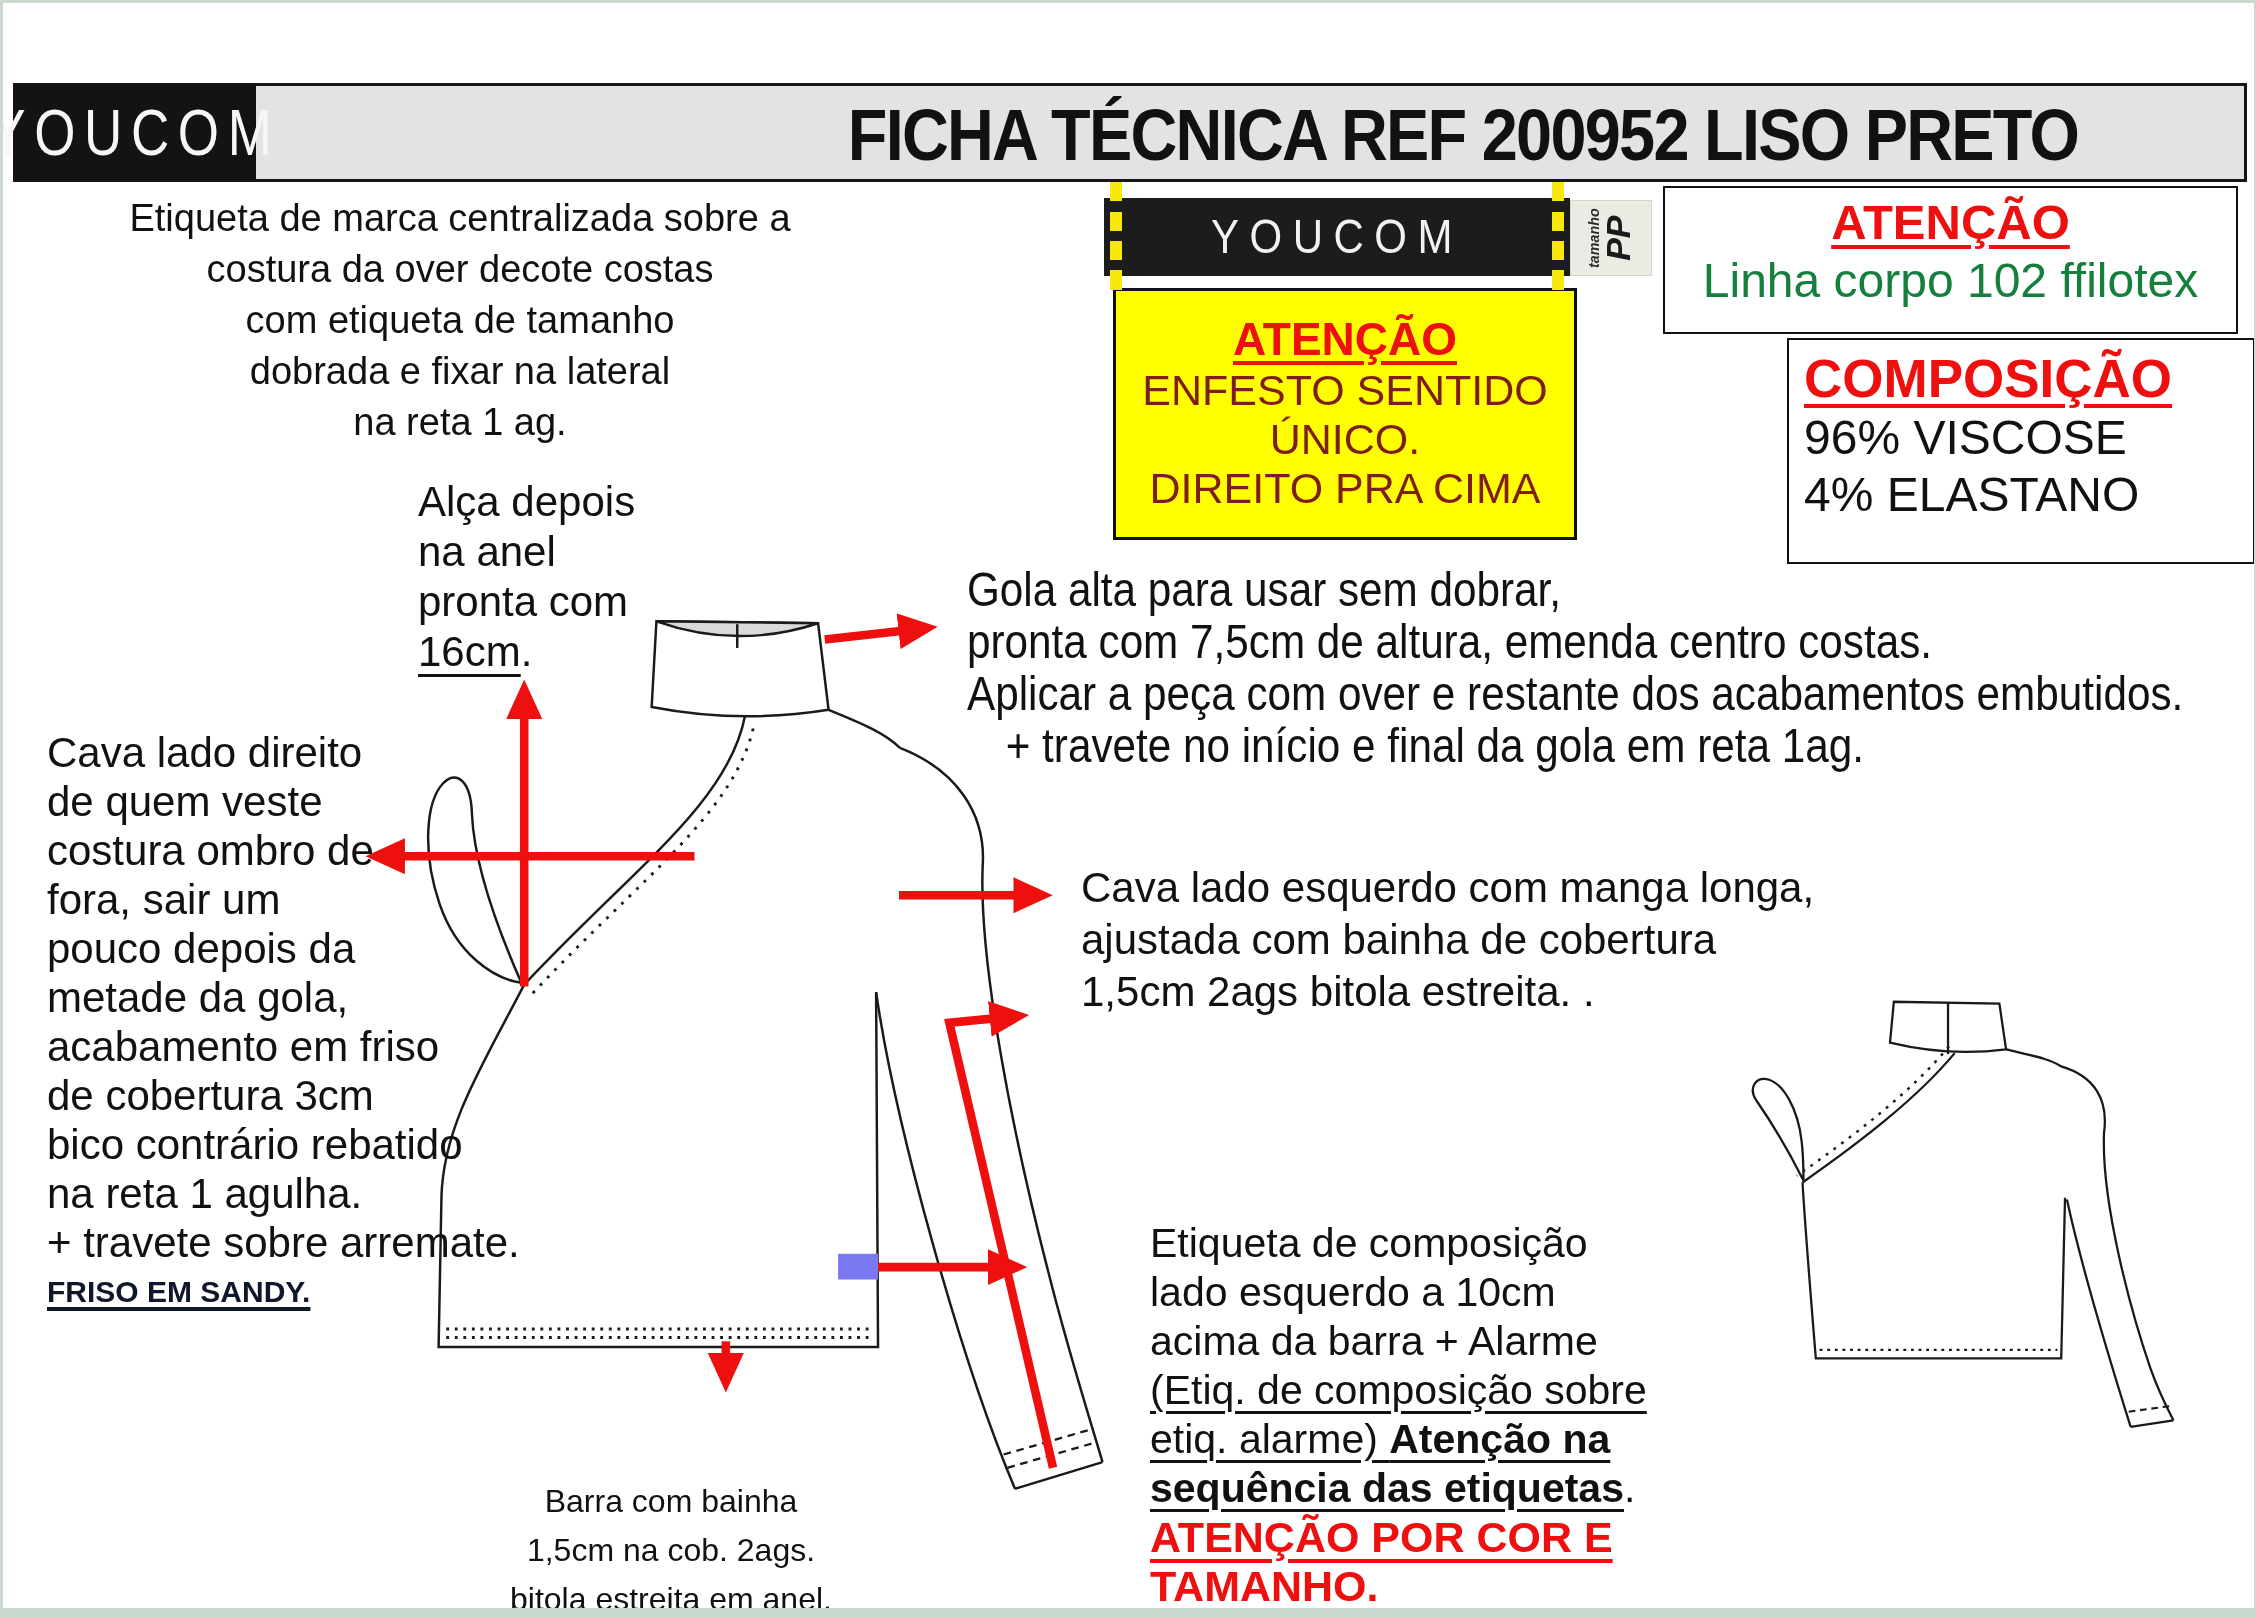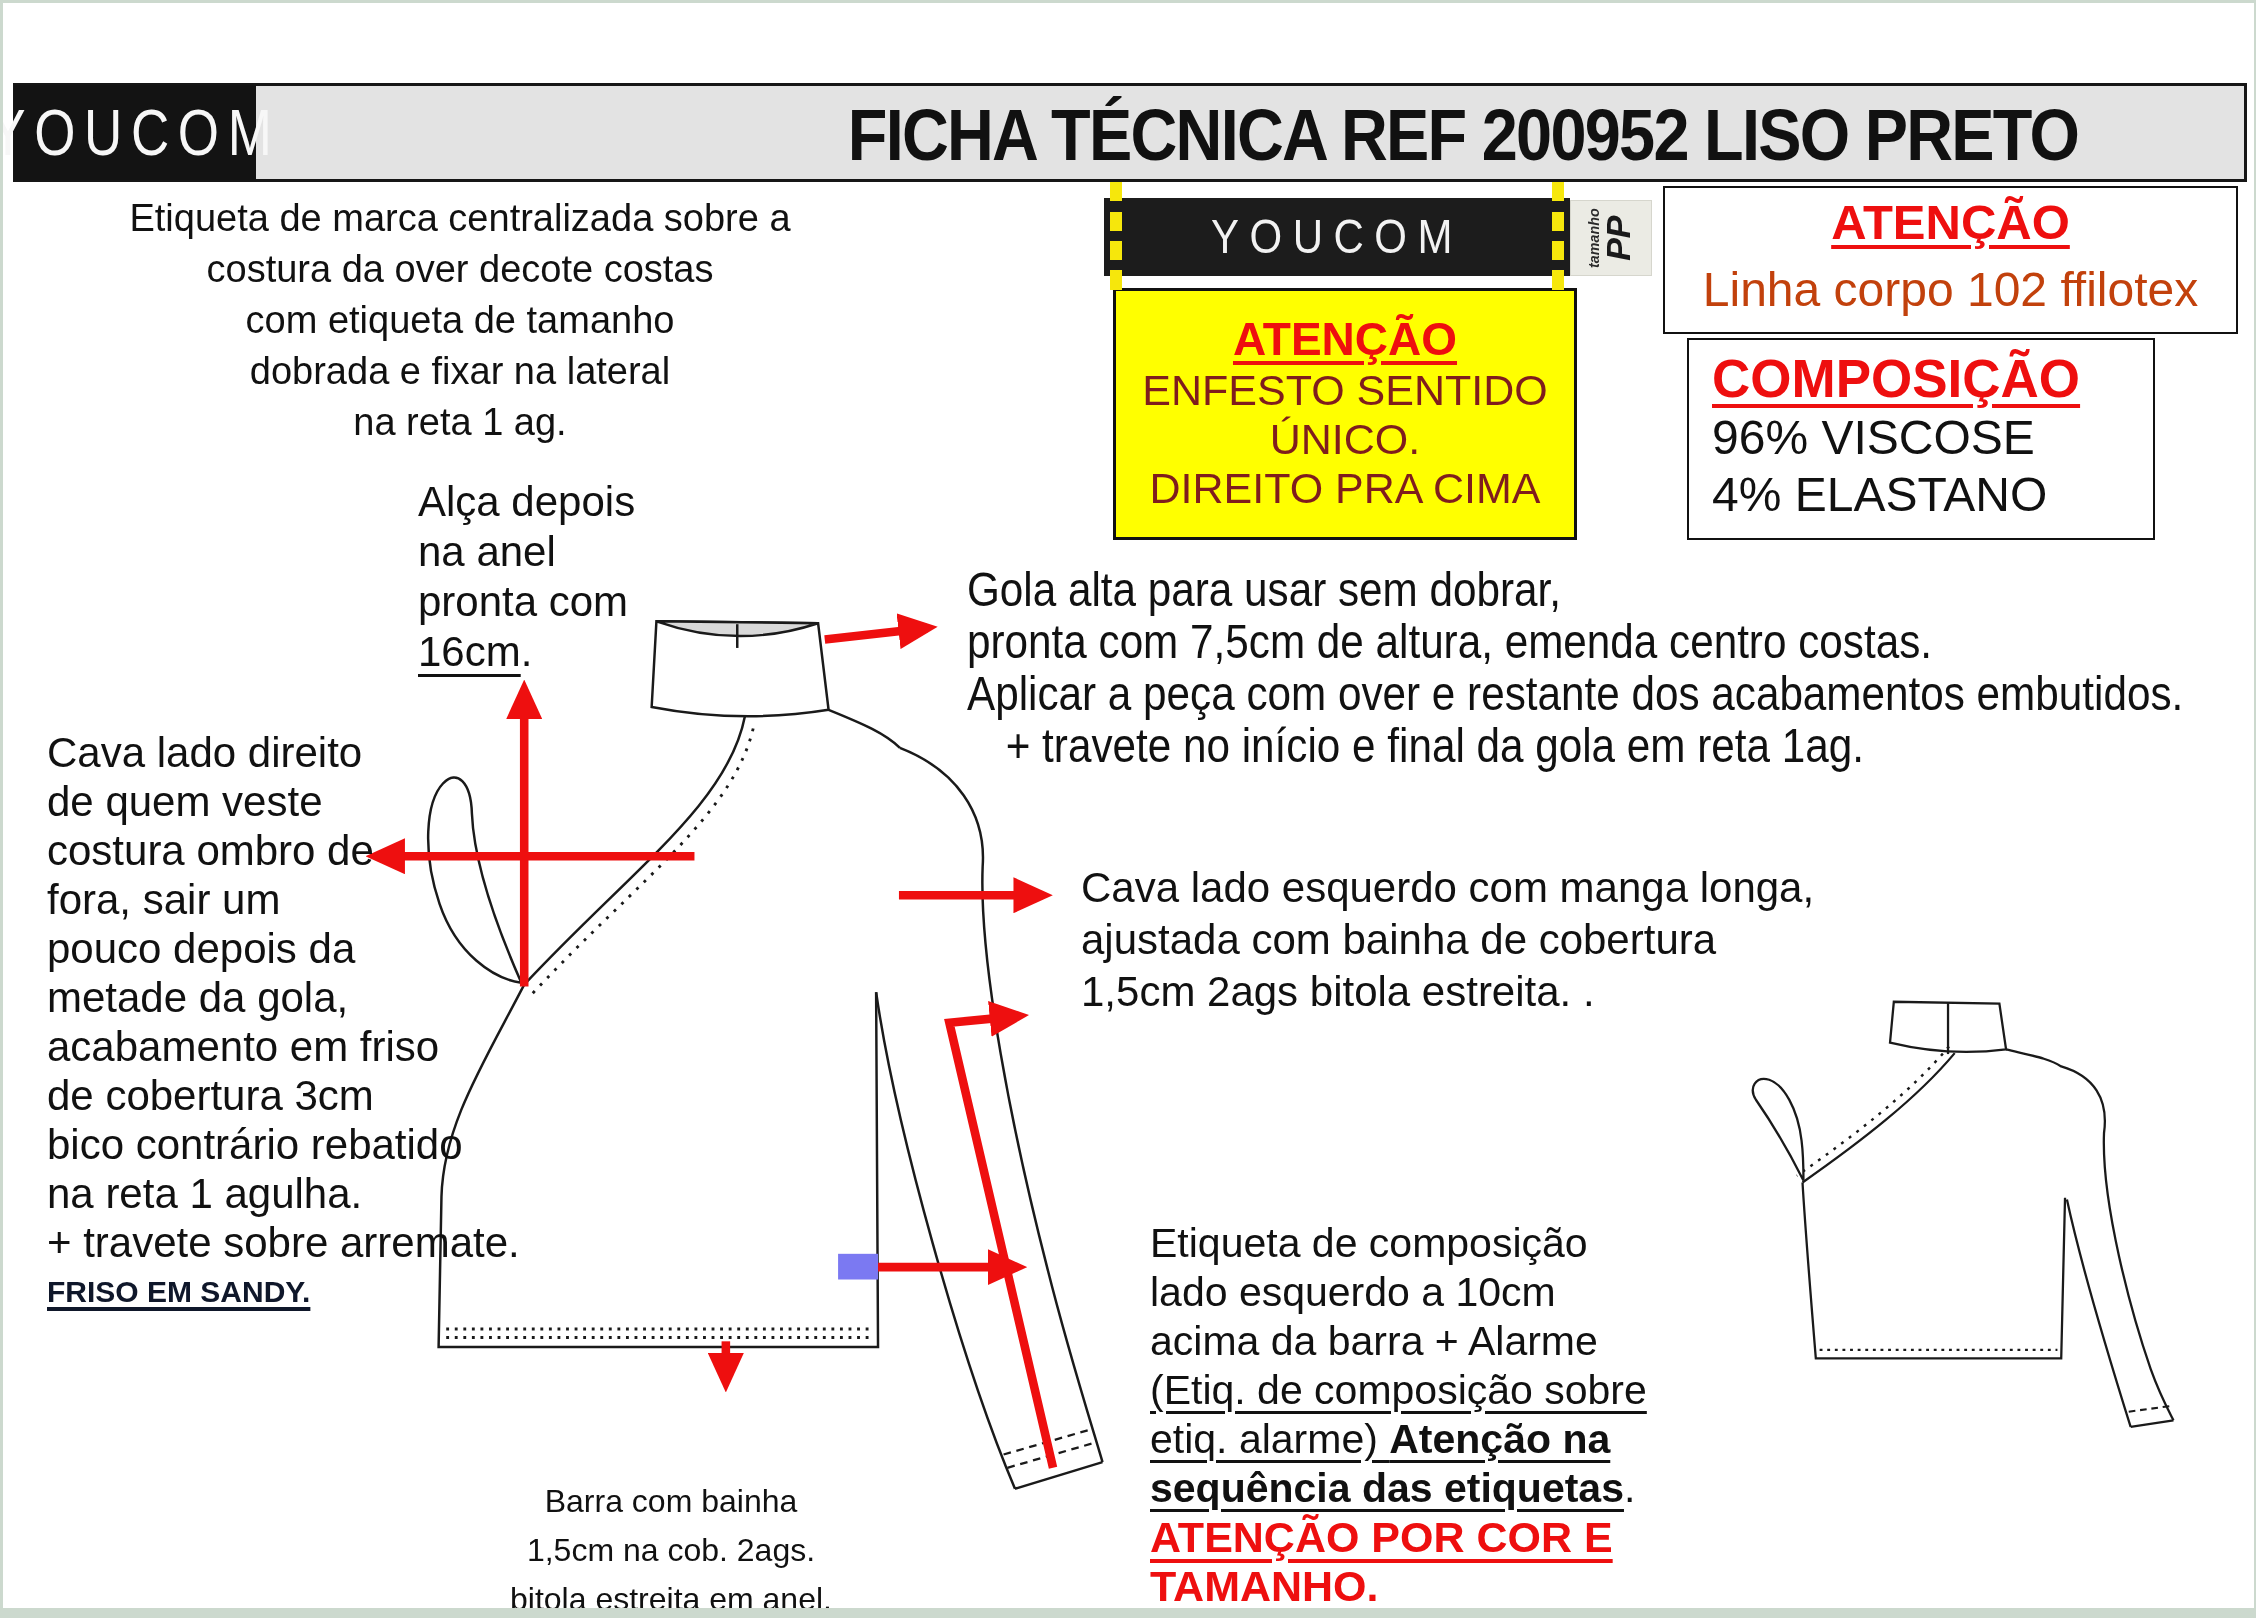--- a/index.html
+++ b/index.html
@@ -22,22 +22,22 @@
   #size-tag-inner{transform:rotate(-90deg);text-align:center;line-height:1;}
   #tag-small{font-size:14.3px;font-style:italic;font-weight:bold;color:#2a2a2a;display:block;}
   #tag-size{font-size:34px;font-style:italic;font-weight:bold;color:#1a1a1a;display:block;}
   .dashline{width:12.4px;height:118px;background:repeating-linear-gradient(180deg,#f6e70c 0 19px,rgba(0,0,0,0) 19px 29.5px);z-index:4;}
   
   #warning-box{left:1110px;top:285px;width:464px;height:252px;background:#ffff00;border:3.8px solid #111;box-sizing:border-box;text-align:center;z-index:2;}
   #warning-box .title{margin-top:21px;font-size:46px;font-weight:bold;color:#ee0f0f;text-decoration:underline;text-decoration-thickness:3.8px;text-underline-offset:5.7px;}
   #warning-box .line{font-size:43px;line-height:49px;color:#7f1d1d;}
   #thread-box{left:1660px;top:183px;width:575px;height:148px;background:#fff;border:2.9px solid #111;box-sizing:border-box;text-align:center;z-index:2;}
   #thread-box .title{margin-top:5.7px;font-size:49px;font-weight:bold;color:#ee0f0f;text-decoration:underline;text-decoration-thickness:3.8px;text-underline-offset:5.7px;}
-  #thread-box .line{font-size:48px;color:#c2410c;margin-top:12px;}
-  #composition-box{left:1684px;top:335px;width:468px;height:202px;background:#fff;border:2.9px solid #111;box-sizing:border-box;padding-left:23px;z-index:2;}
+  #thread-box .line{font-size:48px;color:#15803d;margin-top:3px;}
+  #composition-box{left:1784px;top:335px;width:468px;height:226px;background:#fff;border:2.9px solid #111;box-sizing:border-box;padding-left:15px;z-index:2;}
   #composition-box .title{margin-top:7.6px;font-size:53px;font-weight:bold;color:#ee0f0f;text-decoration:underline;text-decoration-thickness:3.8px;text-underline-offset:6.7px;}
   #composition-box .item{font-size:48px;line-height:57px;color:#111;}
   
   .note div{white-space:nowrap;}
   #brand-label-note{left:124px;top:190px;width:666px;text-align:center;font-size:38px;line-height:51px;z-index:3;}
   #hanger-note{left:415px;top:474px;font-size:42px;line-height:50px;z-index:3;}
   .u16{text-decoration:underline;text-decoration-thickness:2.9px;text-underline-offset:7.6px;}
   #collar-note{left:964px;top:561px;font-size:48px;line-height:52px;transform:scaleX(0.88);transform-origin:left top;z-index:3;}
   #collar-note .indent{padding-left:44px;}
   #right-armhole-note{left:44px;top:725px;font-size:42px;line-height:49px;z-index:3;}

